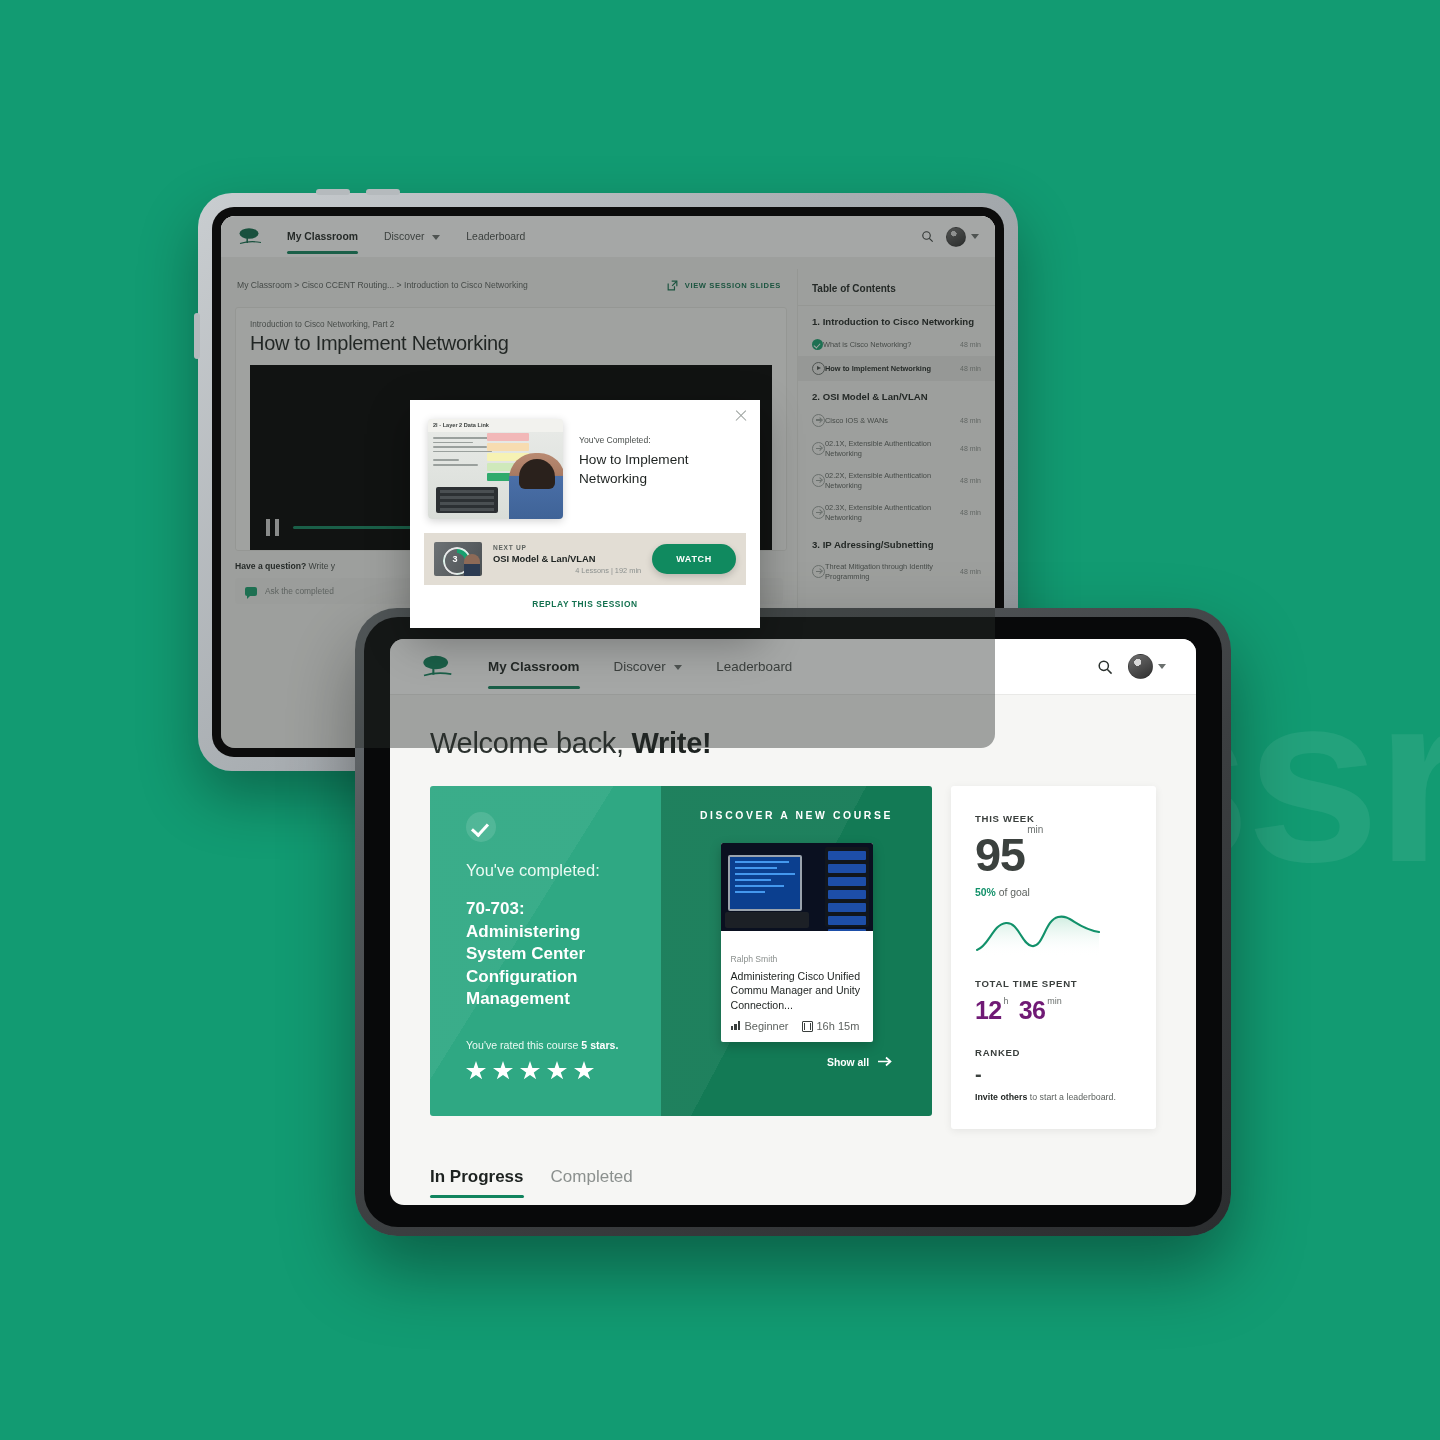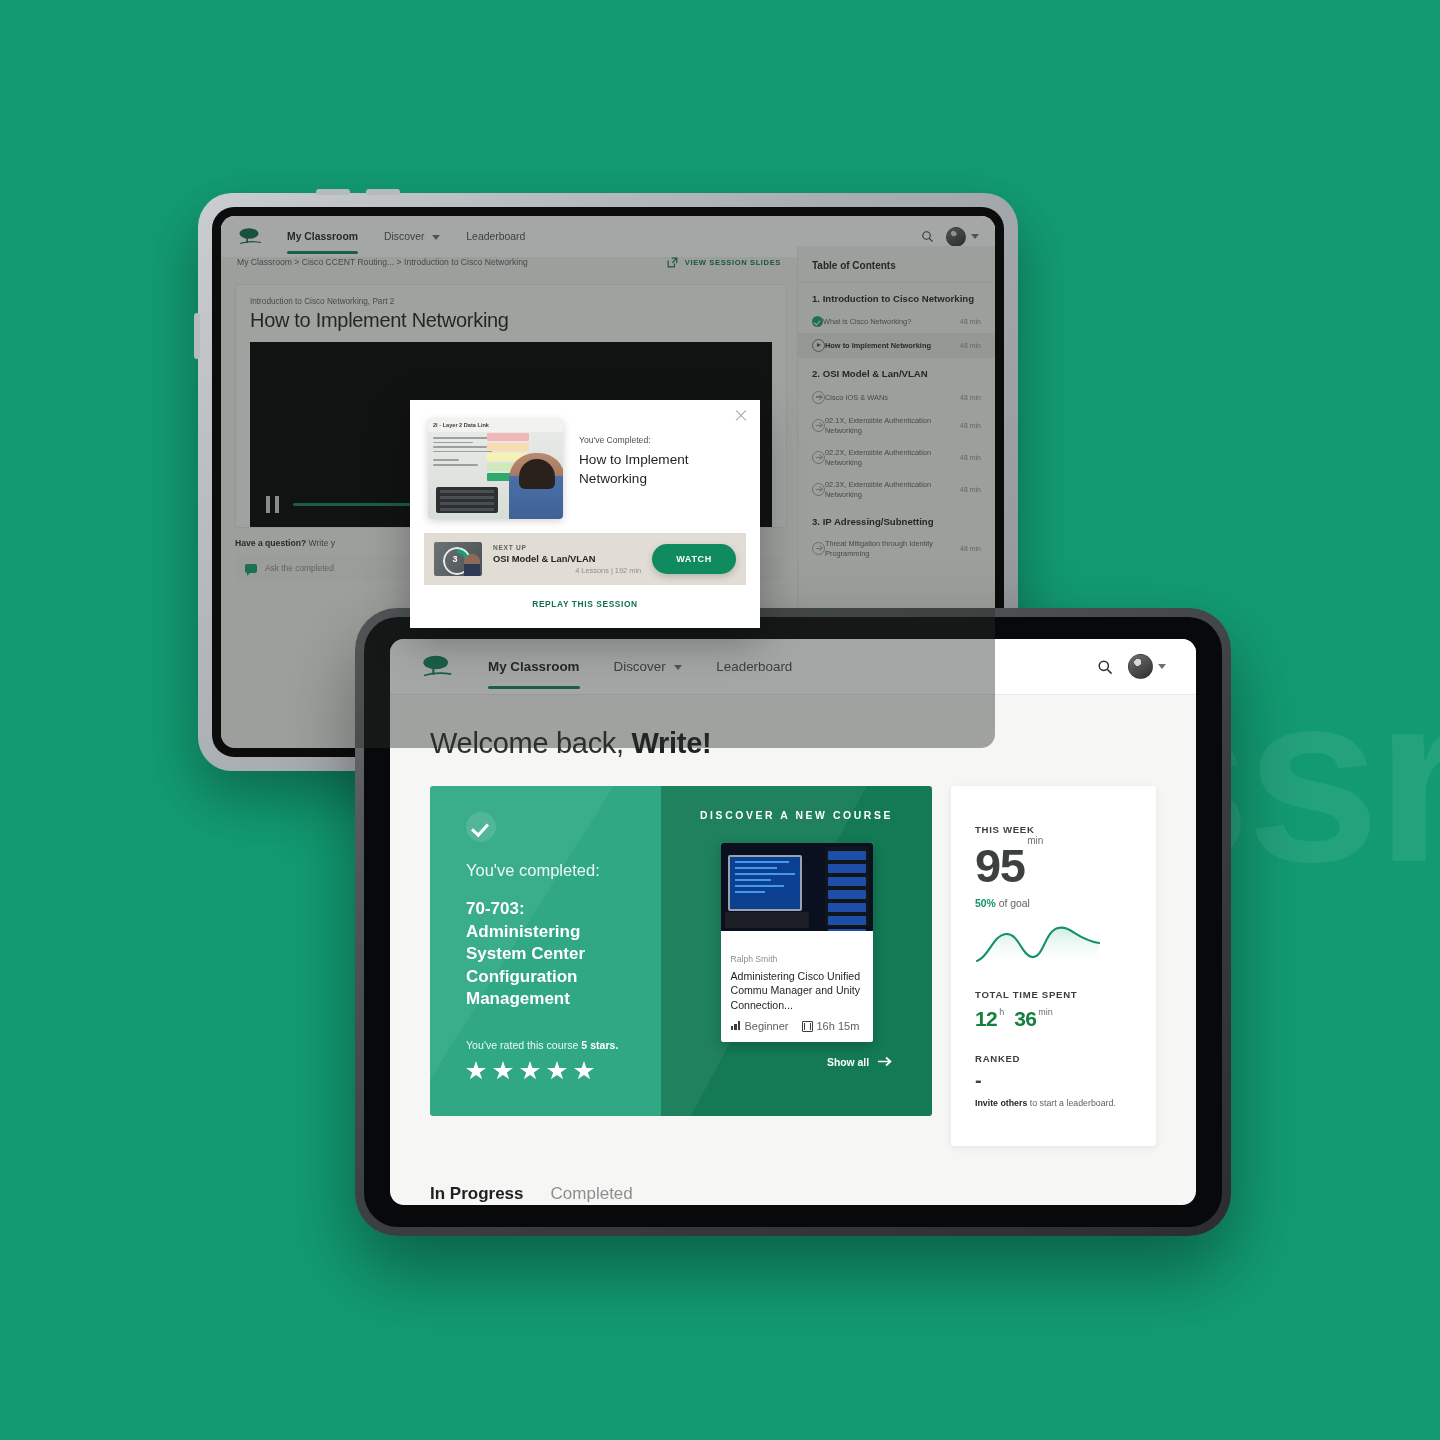--- a/index.html
+++ b/index.html
@@ -187,29 +187,29 @@
   .cc-body{padding:23px 10px 10px 10px;}
   .cc-author{font-size:8.6px;color:#8b908e;margin-bottom:5px;}
   .cc-title{font-size:10.6px;color:#1d2220;line-height:1.36;font-weight:400;}
   .cc-meta{display:flex;align-items:center;gap:13px;margin-top:8px;}
   .cc-meta span{font-size:11px;color:#5d625f;}
   .bars{display:inline-flex;align-items:flex-end;gap:1.4px;height:9px;margin-right:4px;}
   .bars i{width:2.4px;background:#3a3f3d;}
   .filmic{width:9px;height:9px;border:1.4px solid #3a3f3d;border-radius:1px;margin-right:4px;position:relative;}
   .filmic:after{content:"";position:absolute;left:1px;top:1px;right:1px;bottom:1px;border-left:1.4px solid #3a3f3d;border-right:1.4px solid #3a3f3d;}
   .showall{text-align:right;color:#fff;font-size:10.4px;font-weight:700;padding:14px 40px 0 0;position:relative;cursor:pointer;}
-  .card-stats{flex:1;background:#fff;border-radius:3px;padding:38px 24px;box-sizing:border-box;box-shadow:0 2px 9px rgba(0,0,0,.07);}
+  .card-stats{flex:1;background:#fff;border-radius:3px;padding:27px 24px;box-sizing:border-box;box-shadow:0 2px 9px rgba(0,0,0,.07);}
   .st-lbl{font-size:9.6px;font-weight:700;letter-spacing:.7px;color:#3a3f3d;}
   .st-big{font-size:47px;font-weight:700;color:#3b413e;line-height:1;letter-spacing:-1.5px;display:inline-block;margin-top:7px;}
   .st-unit{font-size:10px;color:#6b706e;vertical-align:top;margin-left:3px;}
   .st-goal{font-size:10.4px;color:#5d625f;margin-top:9px;}
   .st-goal b{color:#12916a;font-weight:700;}
   .spark{margin-top:12px;}
   .st-time{margin-top:7px;}
-  .st-time .n{font-size:21px;font-weight:700;color:#15803d;letter-spacing:-.6px;}
+  .st-time .n{font-size:25px;font-weight:700;color:#701a75;letter-spacing:-.6px;}
   .st-time .u{font-size:9px;color:#6b706e;vertical-align:top;margin:0 10px 0 2px;}
   .st-dash{font-size:20px;font-weight:700;color:#3b413e;line-height:.7;margin-top:9px;}
   .st-invite{font-size:8.8px;color:#5d625f;margin-top:11px;}
   .st-invite b{color:#242927;font-weight:700;}
   .ft-tabs{display:flex;gap:27px;padding:38px 40px 0 40px;}
   .ft-tab{position:relative;font-size:17px;color:#8b908e;padding-bottom:11px;cursor:pointer;}
   .ft-tab.active{color:#1d2220;font-weight:700;}
   .ft-tab .u{position:absolute;left:0;right:0;bottom:0;height:3px;background:#11845e;border-radius:2px;}
 </style>
 </head>
@@ -249,21 +249,21 @@
           </div>
           <div class="spacer"></div>
           <svg width="13" height="13" viewBox="0 0 16 16">
             <circle cx="6.8" cy="6.8" r="4.6" fill="none" stroke="#3a3f3d" stroke-width="1.4"></circle>
             <line x1="10.2" y1="10.2" x2="14.4" y2="14.4" stroke="#3a3f3d" stroke-width="1.4"></line>
           </svg>
           <div class="avatar" style="width:18px;height:18px;margin-left:12px;"></div>
           <span class="caret"></span>
         </div>
 
-        <div class="bt-body" style="top:30px;justify-content:space-between;">
+        <div class="bt-body" style="top:53px;justify-content:space-between;">
           <div class="bt-main">
             <div class="bt-crumbs" style="height:32px;">
               <div class="crumbtxt">My Classroom &gt; Cisco CCENT Routing... &gt; Introduction to Cisco Networking</div>
               <div class="spacer"></div>
               <div class="vss">
                 <svg width="11" height="11" viewBox="0 0 14 14">
                   <path d="M1.5 4.5 V12.5 H9.5 V8" fill="none" stroke="#13714f" stroke-width="1.5"></path>
                   <path d="M6 1.5 H12.5 V8" fill="none" stroke="#13714f" stroke-width="1.5"></path>
                   <line x1="6.5" y1="7.5" x2="12.4" y2="1.6" stroke="#13714f" stroke-width="1.5"></line>
                 </svg>

